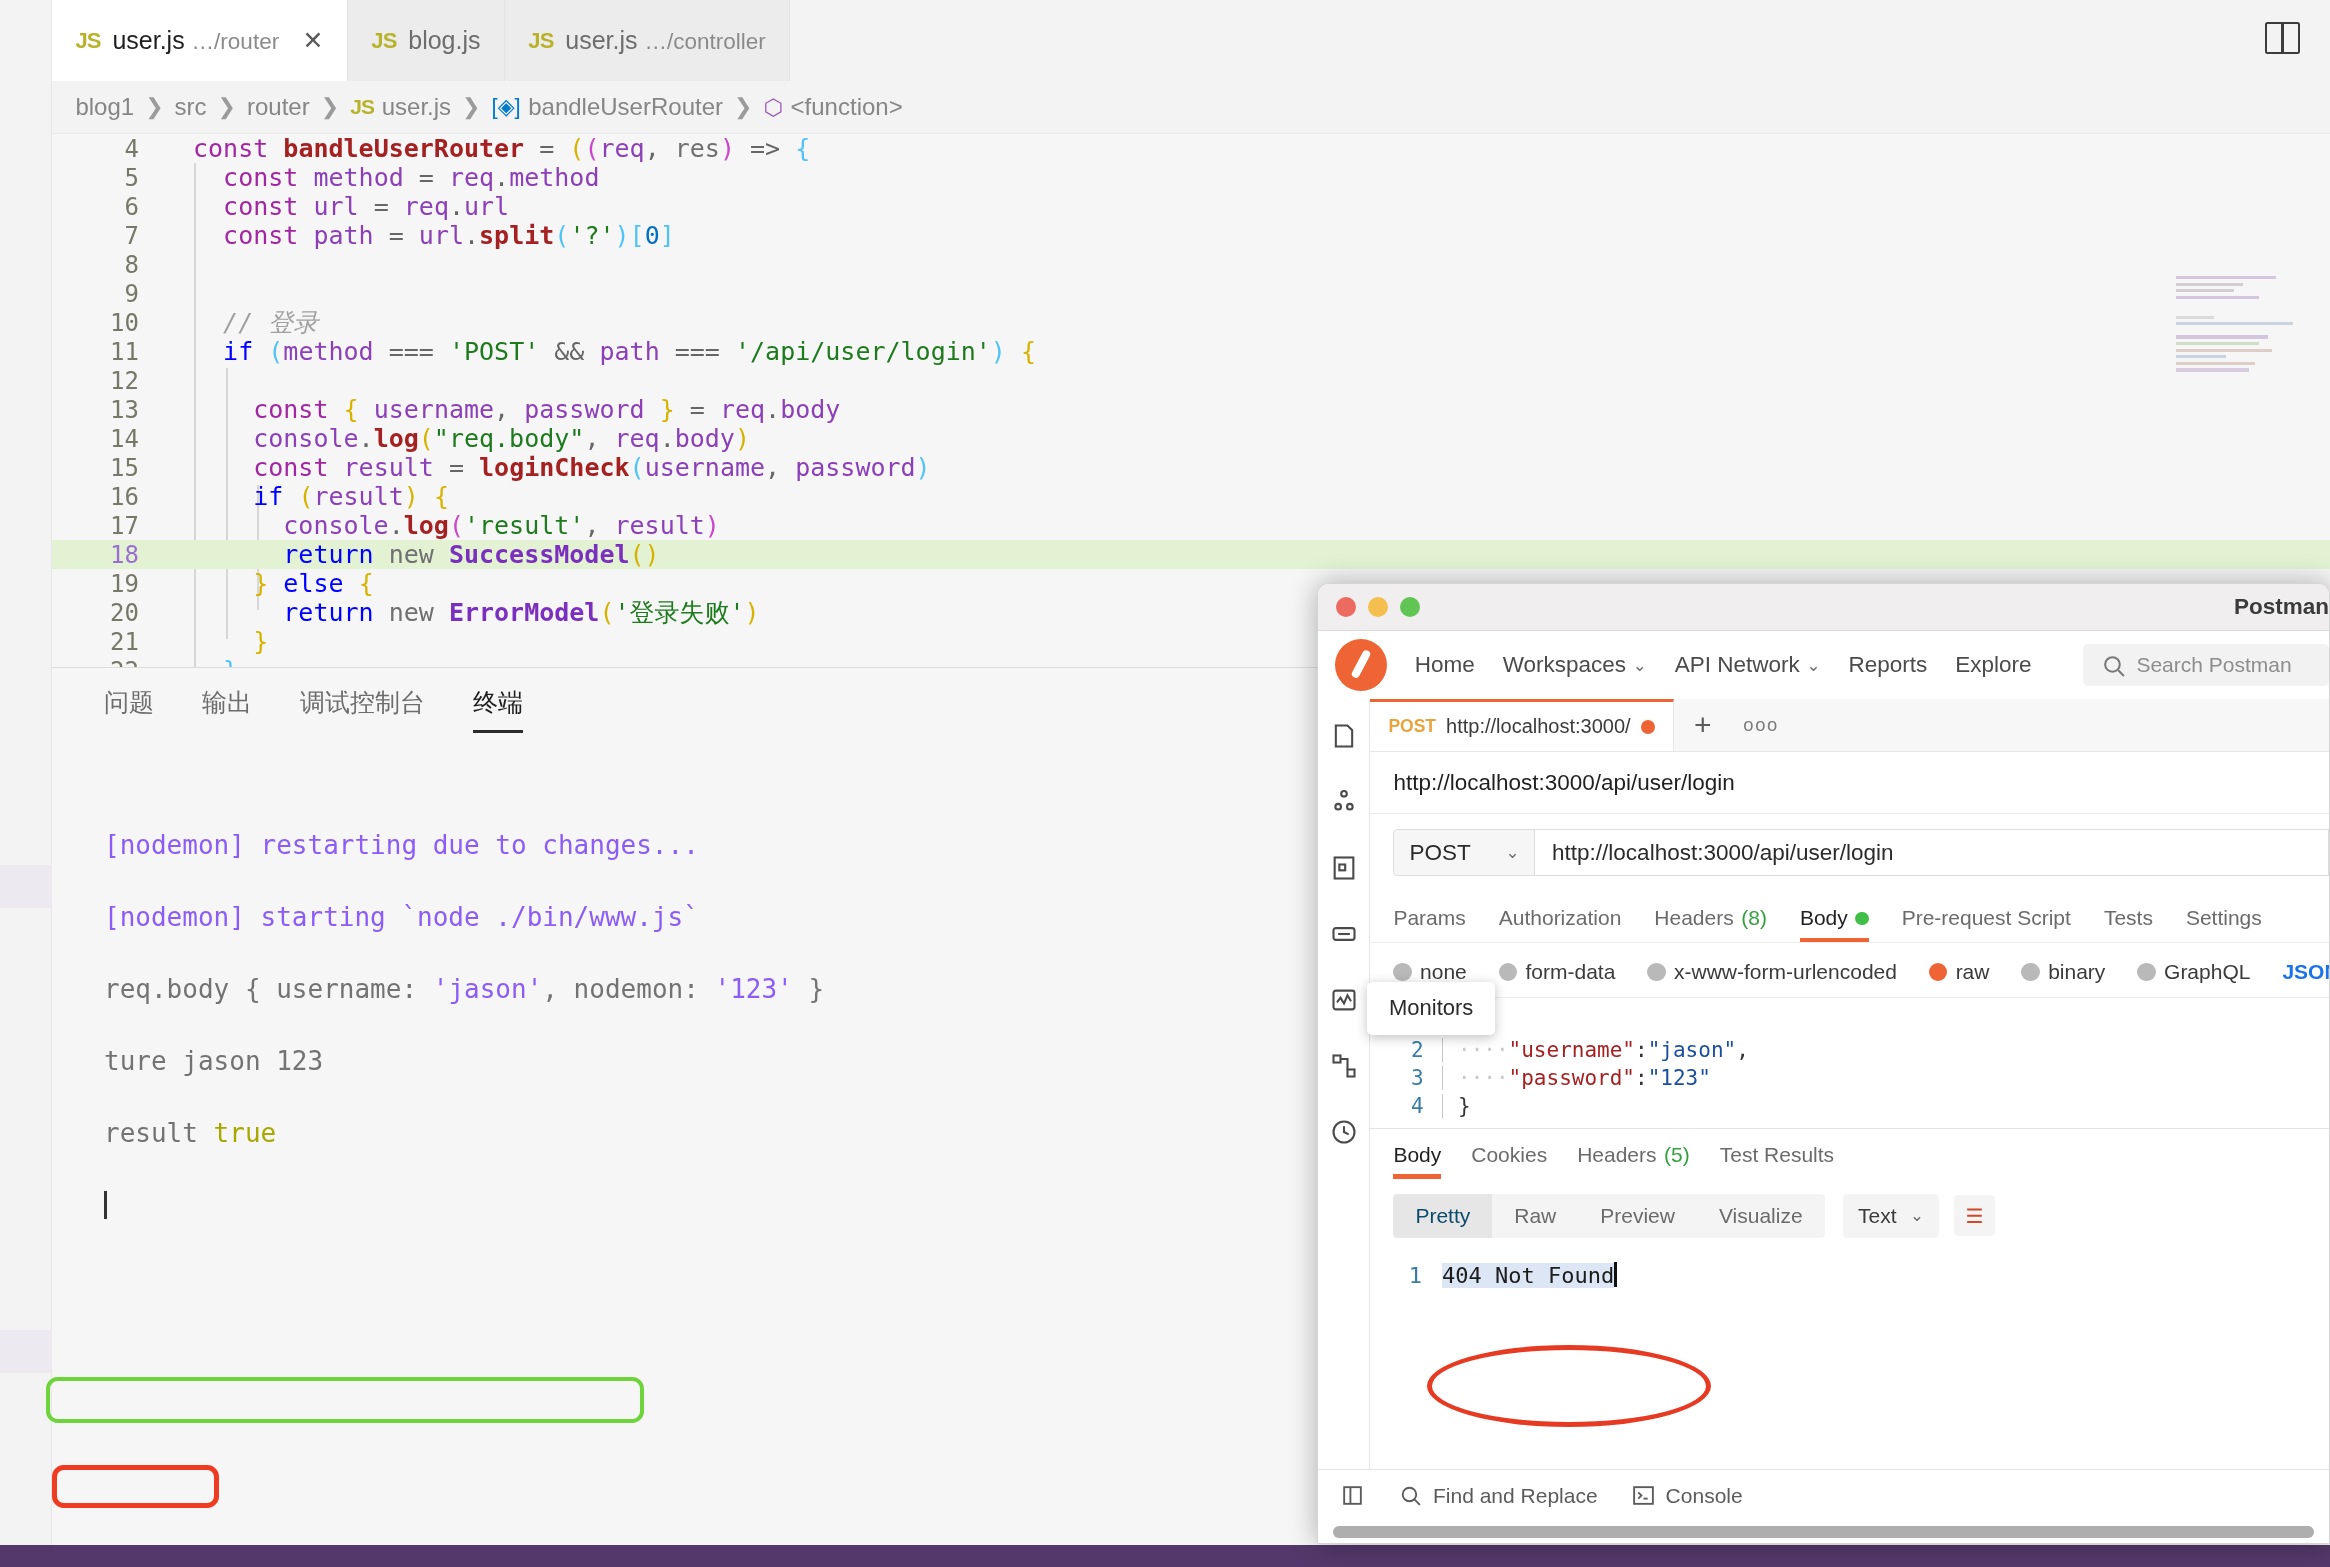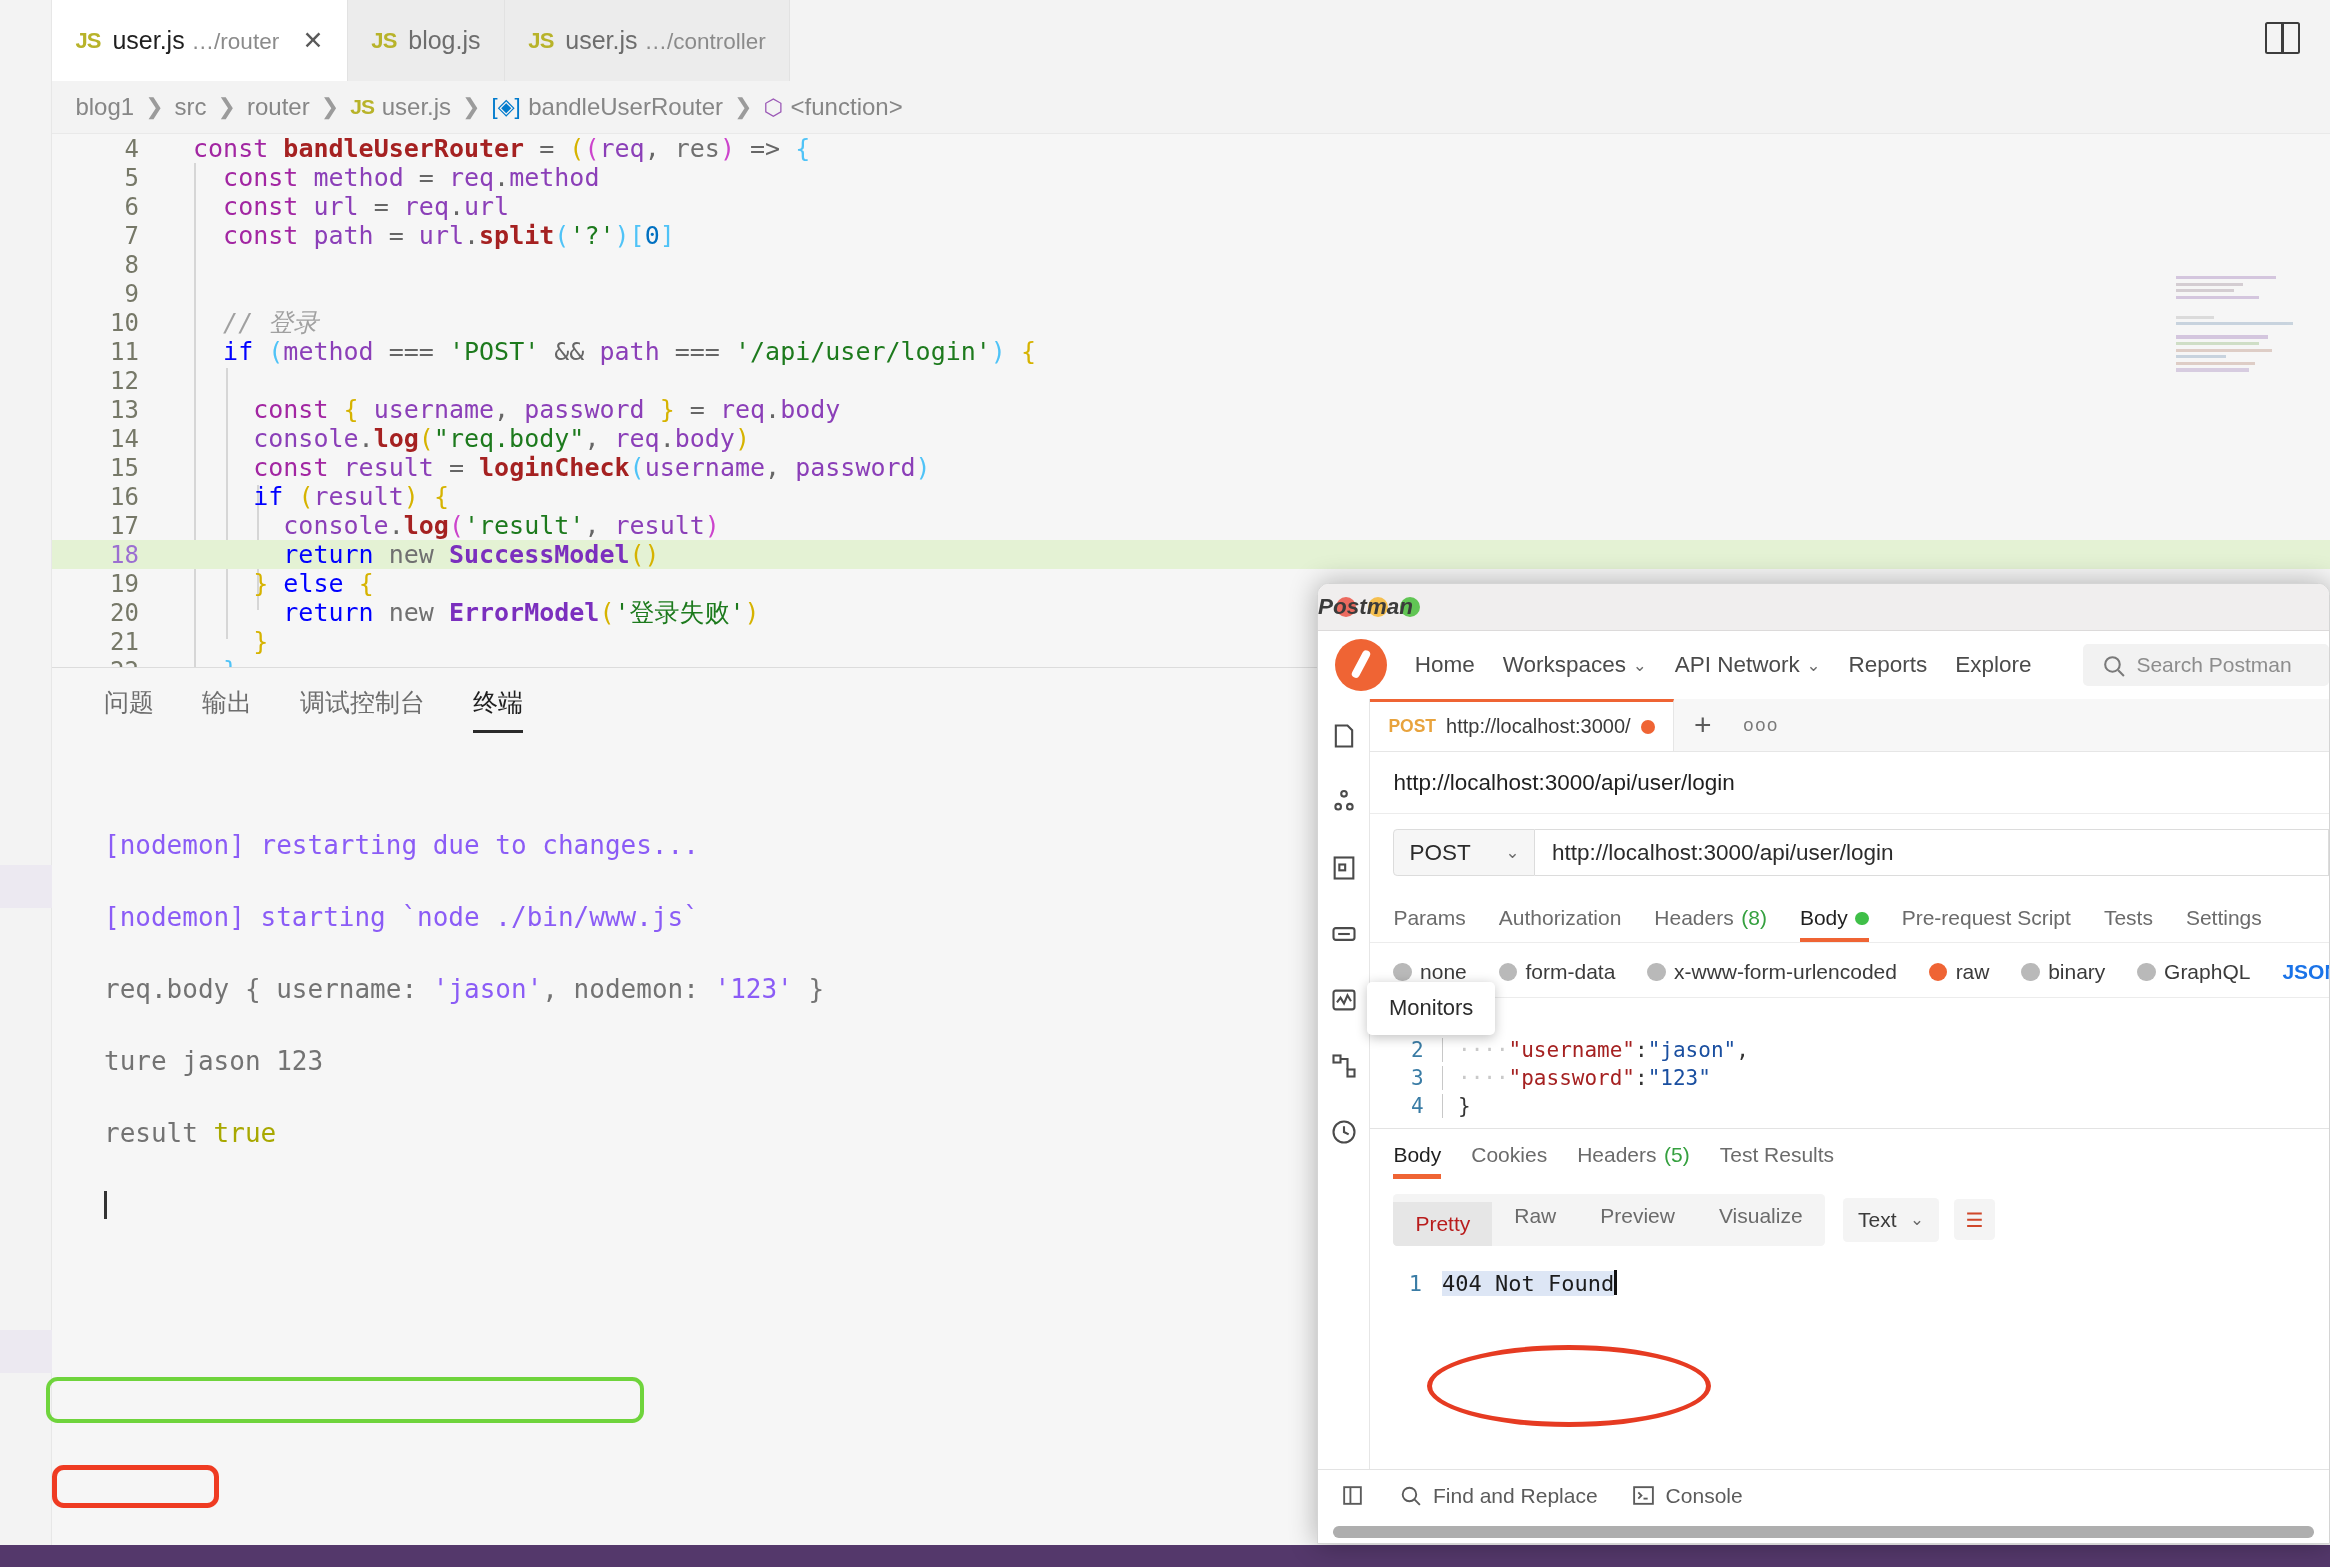--- a/index.html
+++ b/index.html
@@ -88,21 +88,21 @@
   
   .statusbar { position: absolute; left: 0; bottom: 0; width: 2330px; height: 22px; background: #54386b; }
 
   
   .postman { position: absolute; left: 1317px; top: 583px; width: 1013px; height: 961px; background: #ffffff;
              border-radius: 11.7px 11.7px 0 0; box-shadow: 0 0 28px rgba(0,0,0,.30); overflow: hidden; border: 0.8px solid #d4d4d4; }
   .pm-titlebar { height: 47px; background: #f0eeee; border-bottom: 0.8px solid #dcdada; display: flex; align-items: center; position: relative; }
   .traffic { display: flex; gap: 11.7px; padding-left: 18.4px; }
   .dot { width: 20px; height: 20px; border-radius: 50%; }
   .dot.r { background: #ec6a5f; } .dot.y { background: #f5bf4f; } .dot.g { background: #61c554; }
-  .pm-title { position: absolute; left: 0; right: 0; text-align: left; font-size: 22.5px; color: #3b3b3b; font-weight: bold; font-style: italic; }
+  .pm-title { position: absolute; left: 0; right: 0; text-align: right; font-size: 22.5px; color: #3b3b3b; font-weight: bold; }
 
   .pm-nav { height: 68px; display: flex; align-items: center; gap: 28px; padding-left: 16.7px; background: #fff; }
   .pm-logo { width: 52px; height: 52px; border-radius: 50%; background: #ef6434; position: relative; flex: 0 0 52px; }
   .pm-logo:after { content:""; position:absolute; left: 22px; top: 10px; width: 7.5px; height: 30px; background: #fff; border-radius: 4.2px; transform: rotate(28deg); }
   .pm-navitem { font-size: 22.5px; color: #4b4b4b; white-space: nowrap; display: flex; align-items: center; gap: 6.7px; }
   .chev { font-size: 16.7px; color: #6b6b6b; }
   .pm-search { margin-left: 23.4px; flex: 1; height: 42px; background: #f2f2f2; border-radius: 5px; display: flex; align-items: center; gap: 10px; padding-left: 18.4px; font-size: 21px; color: #8d8d8d; }
 
   .pm-body { display: flex; height: 776px; }
   .pm-rail { width: 52px; flex: 0 0 52px; background: #fff; border-right: 0.8px solid #e6e6e6; padding-top: 23.4px; display: flex; flex-direction: column; align-items: center; gap: 38px; }
@@ -141,21 +141,21 @@
   .jkey { color: #a52121; }
   .jval { color: #1a4fa0; }
   .jpunct { color: #333; }
   .jdots { color: #c9c9c9; }
 
   .pm-resp { border-top: 0.8px solid #e3e3e3; }
   .pm-resptabs { display: flex; align-items: flex-end; gap: 30px; padding: 13.4px 0 0 23.4px; font-size: 21px; color: #6b6b6b; }
   .pm-viewrow { display: flex; align-items: center; gap: 0; padding: 15px 0 11.7px 23.4px; }
   .seg { display: flex; background: #f4f4f4; border-radius: 4.2px; overflow: hidden; }
   .seg div { padding: 10px 22px; font-size: 21px; color: #6b6b6b; white-space: nowrap; }
-  .seg div.on { background: #e6e6e6; color: #b91c1c; margin-top: 8px; }
+  .seg div.on { background: #e6e6e6; color: #0c4a6e; }
   .selbox { margin-left: 18.4px; background: #f4f4f4; border-radius: 4.2px; padding: 10px 15px; font-size: 21px; color: #3b3b3b; display: flex; align-items: center; gap: 13.4px; }
   .wrapbtn { margin-left: 15px; background: #f4f4f4; border-radius: 4.2px; padding: 8.3px 11.7px; color: #d0472a; font-size: 20px; }
 
   .pm-respbody { padding: 10px 0 0 0; font-family: "DejaVu Sans Mono", monospace; font-size: 22px; position: relative; }
   .rline { display: flex; align-items: center; height: 32px; }
   .rgut { width: 72px; text-align: right; padding-right: 20px; color: #3a7ca5; flex: 0 0 72px; }
   .rtxt { color: #1c1c1c; }
   .sel { background: #dde6f5; }
   .caret { display: inline-block; width: 2.5px; height: 25px; background: #111; vertical-align: -4.2px; }
 

